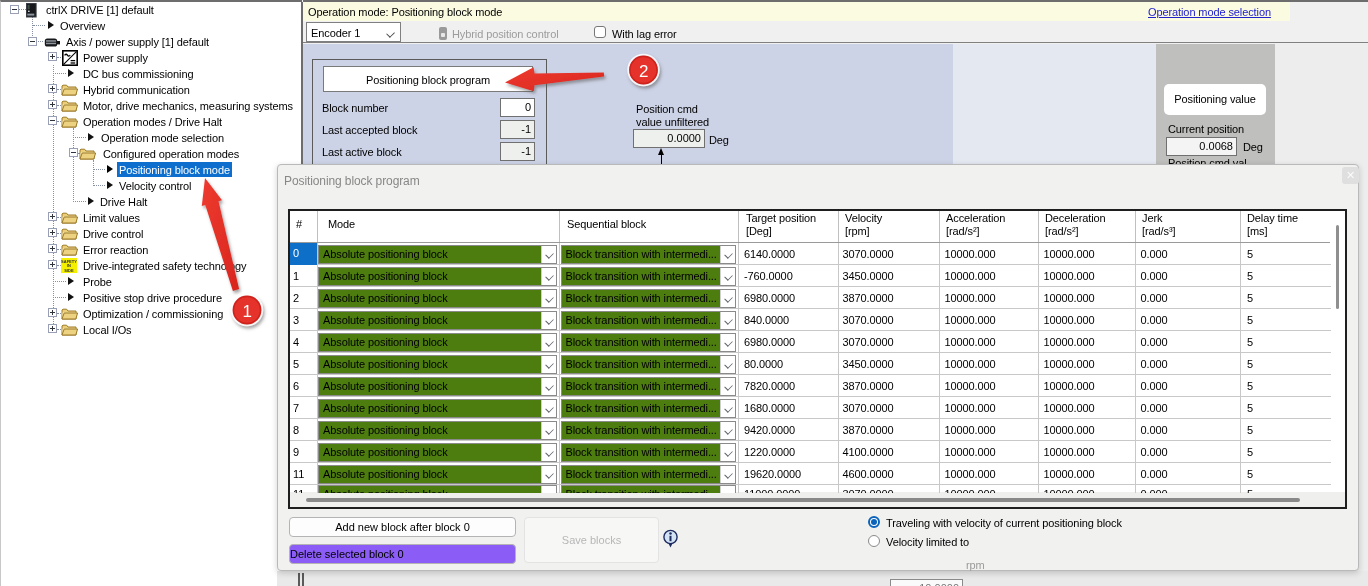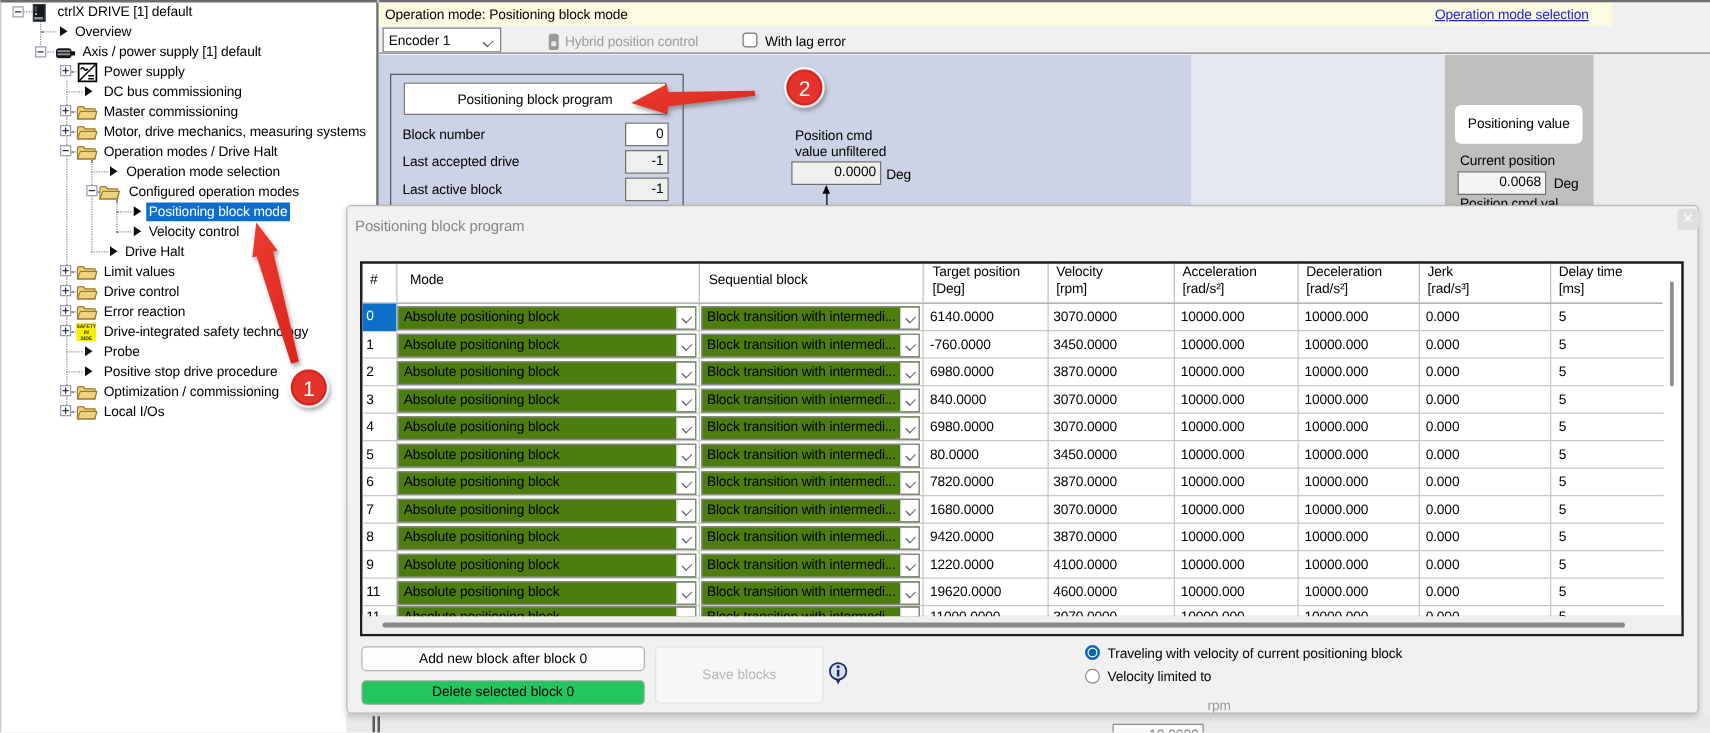--- a/index.html
+++ b/index.html
@@ -171,21 +171,21 @@
 <svg class="a" style="left:79px;top:147px;" width="17" height="13" viewBox="0 0 17 13">
 <path d="M1 3 L1 12 L15 12 L15 4 L7 4 L5.6 2.2 L2 2.2 Z" fill="#eccf7a" stroke="#9b7a28" stroke-width="1"></path>
 <path d="M1.5 5.5 L15 5.5 L15 12 L1.5 12 Z" fill="#f6ecc0" stroke="none"></path>
 <path d="M1 12 L3.2 6 L16.6 6 L14.8 12 Z" fill="#edd282" stroke="#9b7a28" stroke-width="1"></path>
 </svg>
 <div class="txt" style="left:46px;top:4px;">ctrlX DRIVE [1] default</div>
 <div class="txt" style="left:60px;top:20px;">Overview</div>
 <div class="txt" style="left:66px;top:36px;">Axis / power supply [1] default</div>
 <div class="txt" style="left:83px;top:52px;">Power supply</div>
 <div class="txt" style="left:83px;top:68px;">DC bus commissioning</div>
-<div class="txt" style="left:83px;top:84px;">Master commissioning</div>
+<div class="txt" style="left:83px;top:84px;">Hybrid communication</div>
 <div class="txt" style="left:83px;top:100px;">Motor, drive mechanics, measuring systems</div>
 <div class="txt" style="left:83px;top:116px;">Operation modes / Drive Halt</div>
 <div class="txt" style="left:101px;top:132px;">Operation mode selection</div>
 <div class="txt" style="left:103px;top:148px;">Configured operation modes</div>
 <div class="txt" style="left:119px;top:180px;text-align:right;">Velocity control</div>
 <div class="txt" style="left:100px;top:196px;">Drive Halt</div>
 <div class="txt" style="left:83px;top:212px;">Limit values</div>
 <div class="txt" style="left:83px;top:228px;">Drive control</div>
 <div class="txt" style="left:83px;top:244px;">Error reaction</div>
 <div class="txt" style="left:83px;top:260px;">Drive-integrated safety technology</div>
@@ -211,21 +211,21 @@
 <div class="txt" style="left:612px;top:28px;">With lag error</div>
 <div class="a" style="left:303px;top:44px;width:650px;height:527px;background:#cdd3e6;"></div>
 <div class="a" style="left:953px;top:44px;width:203px;height:527px;background:#e4e8f1;"></div>
 <div class="a" style="left:1156px;top:44px;width:119px;height:527px;background:#bfbfbd;"></div>
 <div class="a" style="left:1275px;top:44px;width:93px;height:527px;background:#ededed;"></div>
 <div class="a" style="left:312px;top:59px;width:235px;height:110px;border:1px solid #5a5a5a;"></div>
 <div class="a" style="left:323px;top:66px;width:210px;height:26px;background:#fff;border:1px solid #7a7a7a;"></div>
 <div class="txt" style="left:323px;top:74px;width:210px;text-align:center;">Positioning block program</div>
 <div class="txt" style="left:322px;top:102px;">Block number</div>
 <div class="fieldbox" style="left:500px;top:98px;width:35px;height:19px;">0</div>
-<div class="txt" style="left:322px;top:124px;">Last accepted drive</div>
+<div class="txt" style="left:322px;top:124px;">Last accepted block</div>
 <div class="fieldbox gray" style="left:500px;top:120px;width:35px;height:19px;">-1</div>
 <div class="txt" style="left:322px;top:146px;">Last active block</div>
 <div class="fieldbox gray" style="left:500px;top:142px;width:35px;height:19px;">-1</div>
 <div class="txt" style="left:636px;top:103px;">Position cmd</div>
 <div class="txt" style="left:636px;top:116px;">value unfiltered</div>
 <div class="fieldbox gray" style="left:633px;top:129px;width:72px;height:19px;">0.0000</div>
 <div class="txt" style="left:709px;top:134px;">Deg</div>
 <div class="a" style="left:660.5px;top:153px;width:1.5px;height:11px;background:#000;"></div>
 <div class="tri" style="left:658px;top:148px;border-width:0 3.5px 7px 3.5px;border-bottom-color:#000;"></div>
 <div class="a" style="left:1164px;top:84px;width:102px;height:31px;background:#fff;border-radius:5px;"></div>
@@ -578,21 +578,21 @@
 <div class="num" style="left:454px;top:5px;">11000.0000</div>
 <div class="num" style="left:552.5px;top:5px;">3070.0000</div>
 <div class="num" style="left:654.5px;top:5px;">10000.000</div>
 <div class="num" style="left:753.5px;top:5px;">10000.000</div>
 <div class="num" style="left:850.5px;top:5px;">0.000</div>
 <div class="num" style="left:957px;top:5px;">5</div>
 </div>
 </div>
 <div class="a" style="left:1336px;top:225px;width:3px;height:84px;background:#8f8f8f;border-radius:2px;"></div>
 <div class="a" style="left:289px;top:517px;width:227px;height:20px;background:#fdfdfd;border:1px solid #b4b4b4;border-radius:4px;text-align:center;line-height:19px;font-size:11px;">Add new block after block 0</div>
-<div class="a" style="left:289px;top:544px;width:227px;height:20px;background:#22c55e;border:1px solid #b4b4b4;border-radius:4px;text-align:center;line-height:19px;font-size:11px;">Delete selected block 0</div>
+<div class="a" style="left:289px;top:544px;width:227px;height:20px;background:#8b5cf6;border:1px solid #b4b4b4;border-radius:4px;line-height:19px;font-size:11px;">Delete selected block 0</div>
 <div class="a" style="left:524px;top:517px;width:135px;height:46px;background:#f7f7f6;border:1px solid #e3e3e3;border-radius:4px;text-align:center;line-height:44px;font-size:11px;color:#b7b7b7;">Save blocks</div>
 <svg class="a" style="left:662px;top:529px;" width="17" height="20" viewBox="0 0 17 20">
 <circle cx="8.5" cy="8" r="6.6" fill="#d4e3f4" stroke="#1c2b60" stroke-width="1.4"></circle>
 <path d="M6.4 14.2 L8.5 18.6 L10.6 14.2 Z" fill="#1c2b60"></path>
 <rect x="7.5" y="6.8" width="2" height="5.4" fill="#1c2b60"></rect>
 <circle cx="8.5" cy="4.4" r="1.25" fill="#1c2b60"></circle>
 </svg>
 <div class="a" style="left:868px;top:516px;width:12px;height:12px;border-radius:50%;background:#fff;border:2.5px solid #0c63bb;"></div>
 <div class="a" style="left:871px;top:519px;width:6px;height:6px;border-radius:50%;background:#0c63bb;"></div>
 <div class="txt" style="left:886px;top:517px;">Traveling with velocity of current positioning block</div>

